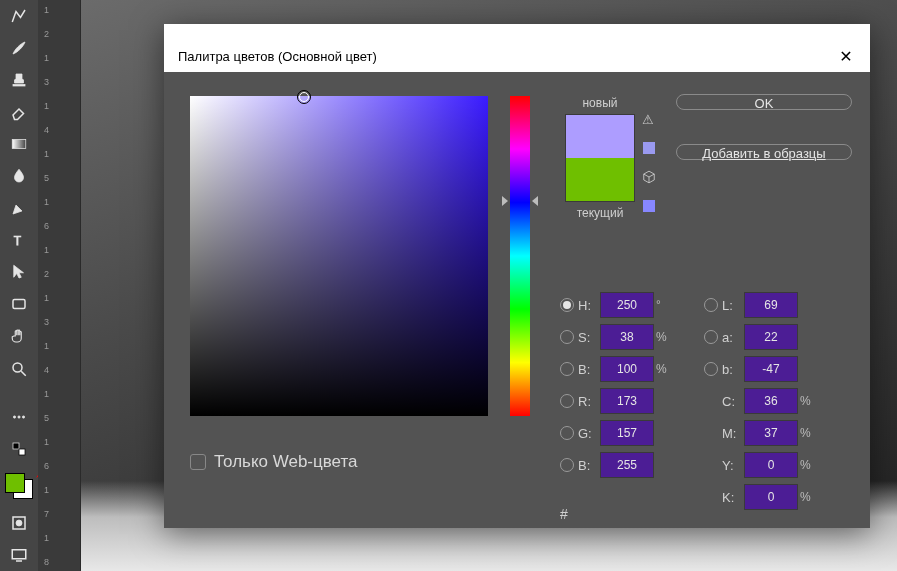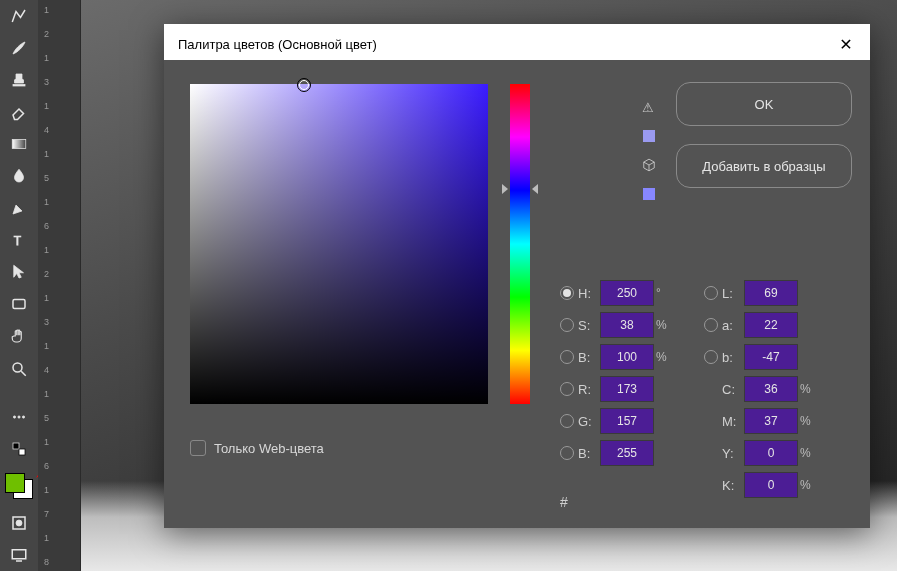--- a/index.html
+++ b/index.html
@@ -92,21 +92,21 @@
     box-shadow:0 6px 30px rgba(0,0,0,.5);
     display:flex;
     flex-direction:column;
   }
   .titlebar {
     height:32px;
     background:#fff;
     color:#000;
     display:flex;
     align-items:center;
-    padding:4px 10px 0 14px;
+    padding:16px 10px 0 14px;
   }
   .titlebar .title { flex:1; font-size:13px; }
   .titlebar .close {
     width:28px; height:28px;
     display:flex; align-items:center; justify-content:center;
     font-size:16px;
     cursor:pointer;
   }
   .body {
     flex:1;
@@ -171,29 +171,29 @@
   }
   .mini-ico { width:14px; height:14px; color:#ccc; }
   
   .btn-col {
     position:absolute;
     right:18px; top:22px;
     width:176px;
     display:flex; flex-direction:column; gap:8px;
   }
   .btn {
-    height:44px;
+    height:16px;
     border:1px solid #8a8a8a;
     border-radius:14px;
     background:transparent;
     color:#e5e5e5;
     font-size:13px;
     cursor:pointer;
   }
-  .btn.tall { margin-top:10px; }
+  .btn.tall { margin-top:26px;text-decoration:underline; }
   
   .num-grid {
     position:absolute;
     left:396px; top:220px;
     width:280px;
     display:grid;
     grid-template-columns: 18px 22px 56px 18px 30px 18px 22px 56px 18px;
     row-gap:6px;
     align-items:center;
     font-size:13px;
@@ -235,21 +235,21 @@
     border:1px solid #6fa7d6;
     color:#e5e5e5;
     padding:0 6px;
     font-size:13px;
   }
   
   .webrow {
     position:absolute;
     left:26px; top:380px;
     display:flex; align-items:center; gap:8px;
-    font-size:13px;
+    font-size:17px;
   }
   .chk {
     width:14px; height:14px;
     border:1px solid #888;
     border-radius:3px;
     cursor:pointer;
   }
 </style>
 </head>
 <body>
@@ -406,20 +406,28 @@
         <div class="sv-marker" style="left:38%; top:0%;"></div>
       </div>
     </div>
 
     <div class="hue-col">
       <span class="hue-tri l"></span>
       <div class="hue-strip"></div>
       <span class="hue-tri r"></span>
     </div>
 
+    <div class="preview-col">
+      <span class="preview-label">новый</span>
+      <div class="preview-box">
+        <div class="preview-new" style="background:#ad9dff"></div>
+        <div class="preview-cur" style="background:#6fbf00"></div>
+      </div>
+      <span class="preview-label">текущий</span>
+    </div>
 
     <div class="preview-icons">
       <span class="mini-ico">⚠</span>
       <div style="width:12px;height:12px;background:#9a9af0;"></div>
       <svg class="mini-ico" viewBox="0 0 24 24">
           <path d="M12 2l9 5v10l-9 5-9-5V7z" fill="none" stroke="#ccc" stroke-width="1.5"></path>
           <path d="M3 7l9 5 9-5M12 12v10" fill="none" stroke="#ccc" stroke-width="1.5"></path>
         </svg>
       <div style="width:12px;height:12px;background:#8787ff;"></div>
     </div>

